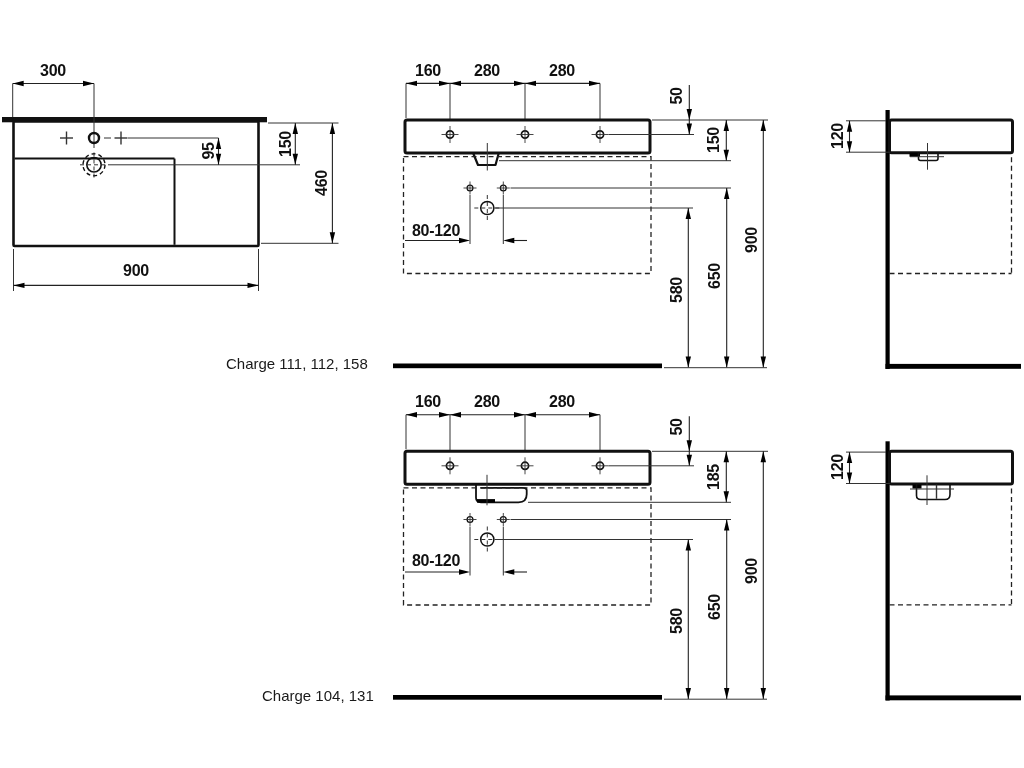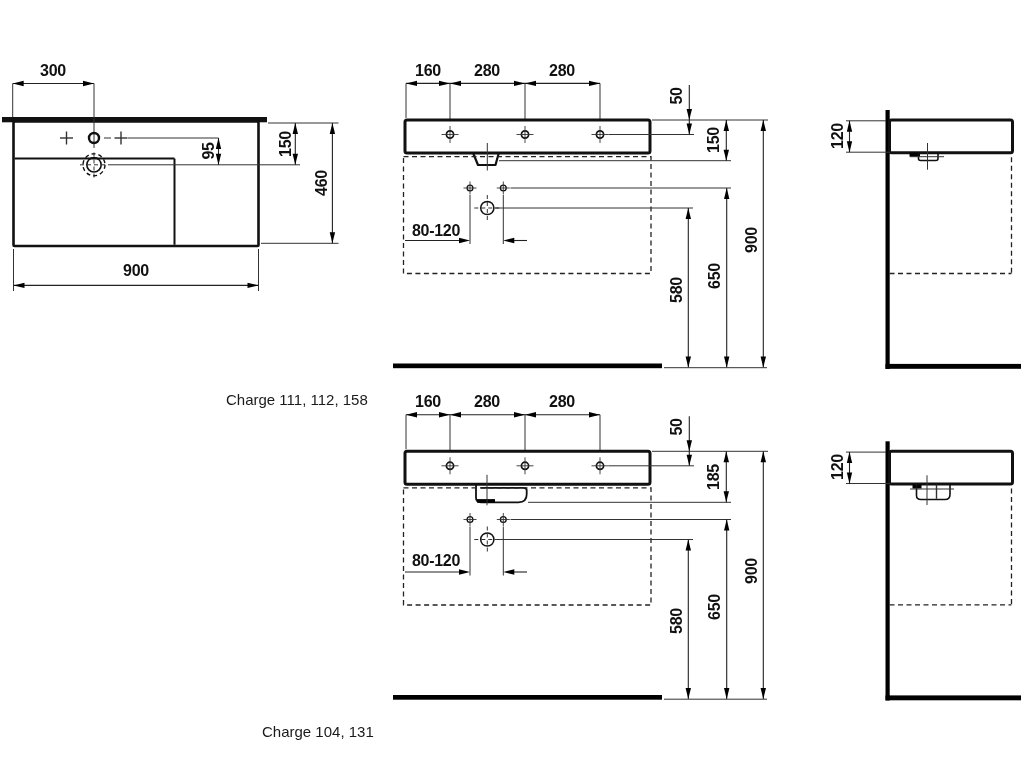--- a/index.html
+++ b/index.html
@@ -2,21 +2,21 @@
 <html><head>
 <meta charset="utf-8">
 <style>
   html,body{margin:0;padding:0;background:#fff;}
   #stage{position:relative;width:1024px;height:768px;background:#fff;overflow:hidden;
          font-family:"Liberation Sans",sans-serif;}
   #linework{position:absolute;left:0;top:0;}
   .dim{position:absolute;transform:translate(-50%,-50%);font:700 16px "Liberation Sans",sans-serif;
        color:#111;white-space:nowrap;letter-spacing:-0.3px;}
   .dim.rot{transform:translate(-50%,-50%) rotate(-90deg);}
-  .model{position:absolute;font:400 15px "Liberation Sans",sans-serif;color:#1a1a1a;white-space:nowrap;margin-top:36px;}
+  .model{position:absolute;font:400 15px "Liberation Sans",sans-serif;color:#1a1a1a;white-space:nowrap;}
 </style>
 </head>
 <body>
 
 <div id="stage">
 
   <svg id="linework" width="1024" height="768" viewBox="0 0 1024 768">
     <g id="g-plan">
         <rect x="2" y="117" width="265" height="5.3" fill="#111"></rect>
         <rect x="13.5" y="121.5" width="245" height="124.5" fill="#fff" stroke="#111" stroke-width="2.6" rx="1"></rect>

